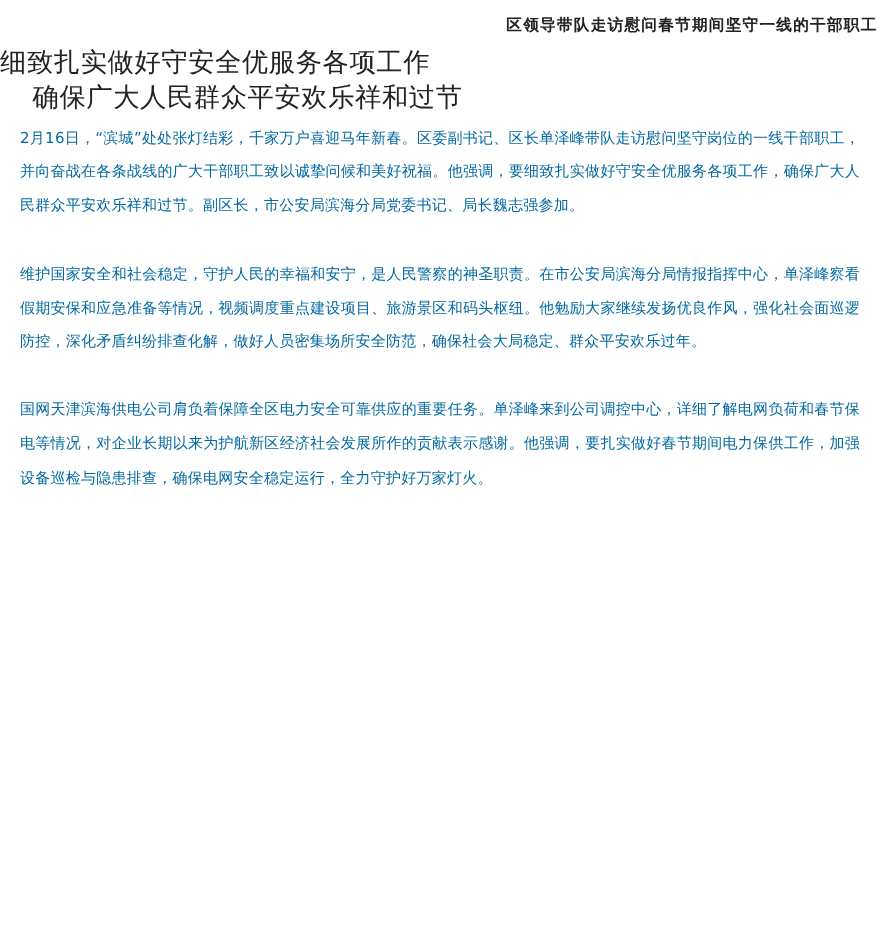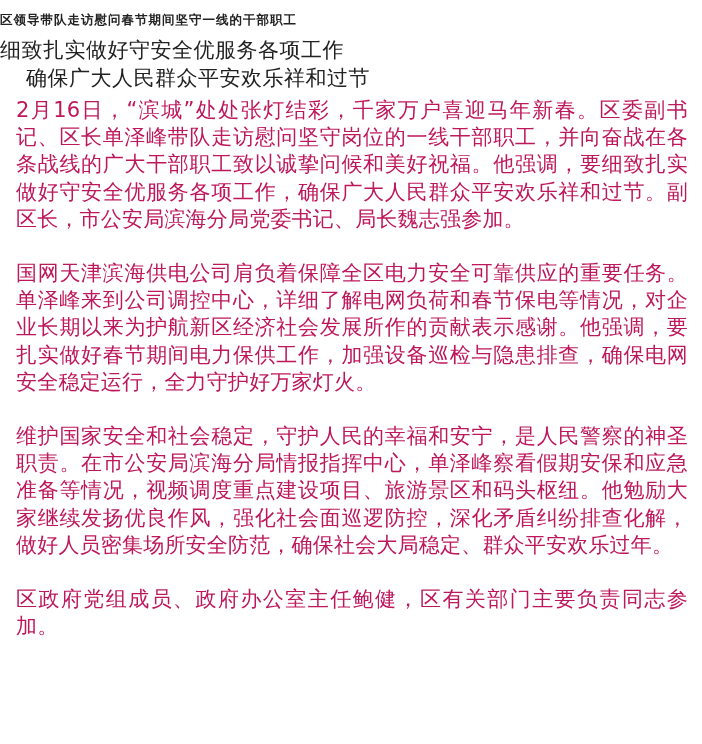--- a/index.html
+++ b/index.html
@@ -1,30 +1,29 @@
 <!DOCTYPE html>
 <html><head>
 <meta charset="utf-8">
 <style>
   html, body { margin: 0; padding: 0; background: #ffffff; }
   body { width: 702px; height: 744px; overflow: hidden; font-family: "DejaVu Sans", sans-serif; color: #333333; }
   .page { position: relative; width: 702px; height: 744px; }
-  .kicker { position: absolute; top: 12px; left: 0; width: 702px; text-align: left; font-family: "DejaVu Serif", serif; font-size: 12.5px; font-weight: bold; color: #222; letter-spacing: 1px; }
+  .kicker { position: absolute; top: 12px; left: 0; width: 702px; text-align: right; font-family: "DejaVu Serif", serif; font-size: 12.5px; font-weight: bold; color: #222; letter-spacing: 1px; }
   .title { position: absolute; left: 0; width: 702px; text-align: left; font-family: "DejaVu Serif", serif; font-size: 21px; color: #222; letter-spacing: 0.5px; }
   .title1 { top: 36px; }
   .title2 { top: 64px; padding-left: 26px; }
   .body { position: absolute; top: 97px; left: 16px; width: 672px; }
-  .para { margin: 0 0 27px 0; font-size: 21px; line-height: 27.2px; text-align: justify; letter-spacing: 0.2px; color: #be185d; }
+  .para { margin: 0 0 27px 0; font-size: 12px; line-height: 27.2px; text-align: justify; letter-spacing: 0.2px; color: #0369a1; }
 </style>
 </head>
 <body>
 
 <div class="page">
   <div class="kicker">区领导带队走访慰问春节期间坚守一线的干部职工</div>
   <div class="title title1">细致扎实做好守安全优服务各项工作</div>
   <div class="title title2">确保广大人民群众平安欢乐祥和过节</div>
   <div class="body">
     <p class="para">2月16日，“滨城”处处张灯结彩，千家万户喜迎马年新春。区委副书记、区长单泽峰带队走访慰问坚守岗位的一线干部职工，并向奋战在各条战线的广大干部职工致以诚挚问候和美好祝福。他强调，要细致扎实做好守安全优服务各项工作，确保广大人民群众平安欢乐祥和过节。副区长，市公安局滨海分局党委书记、局长魏志强参加。</p>
+    <p class="para">维护国家安全和社会稳定，守护人民的幸福和安宁，是人民警察的神圣职责。在市公安局滨海分局情报指挥中心，单泽峰察看假期安保和应急准备等情况，视频调度重点建设项目、旅游景区和码头枢纽。他勉励大家继续发扬优良作风，强化社会面巡逻防控，深化矛盾纠纷排查化解，做好人员密集场所安全防范，确保社会大局稳定、群众平安欢乐过年。</p>
     <p class="para">国网天津滨海供电公司肩负着保障全区电力安全可靠供应的重要任务。单泽峰来到公司调控中心，详细了解电网负荷和春节保电等情况，对企业长期以来为护航新区经济社会发展所作的贡献表示感谢。他强调，要扎实做好春节期间电力保供工作，加强设备巡检与隐患排查，确保电网安全稳定运行，全力守护好万家灯火。</p>
-    <p class="para">维护国家安全和社会稳定，守护人民的幸福和安宁，是人民警察的神圣职责。在市公安局滨海分局情报指挥中心，单泽峰察看假期安保和应急准备等情况，视频调度重点建设项目、旅游景区和码头枢纽。他勉励大家继续发扬优良作风，强化社会面巡逻防控，深化矛盾纠纷排查化解，做好人员密集场所安全防范，确保社会大局稳定、群众平安欢乐过年。</p>
-    <p class="para">区政府党组成员、政府办公室主任鲍健，区有关部门主要负责同志参加。</p>
   </div>
 </div>
 
 </body></html>

